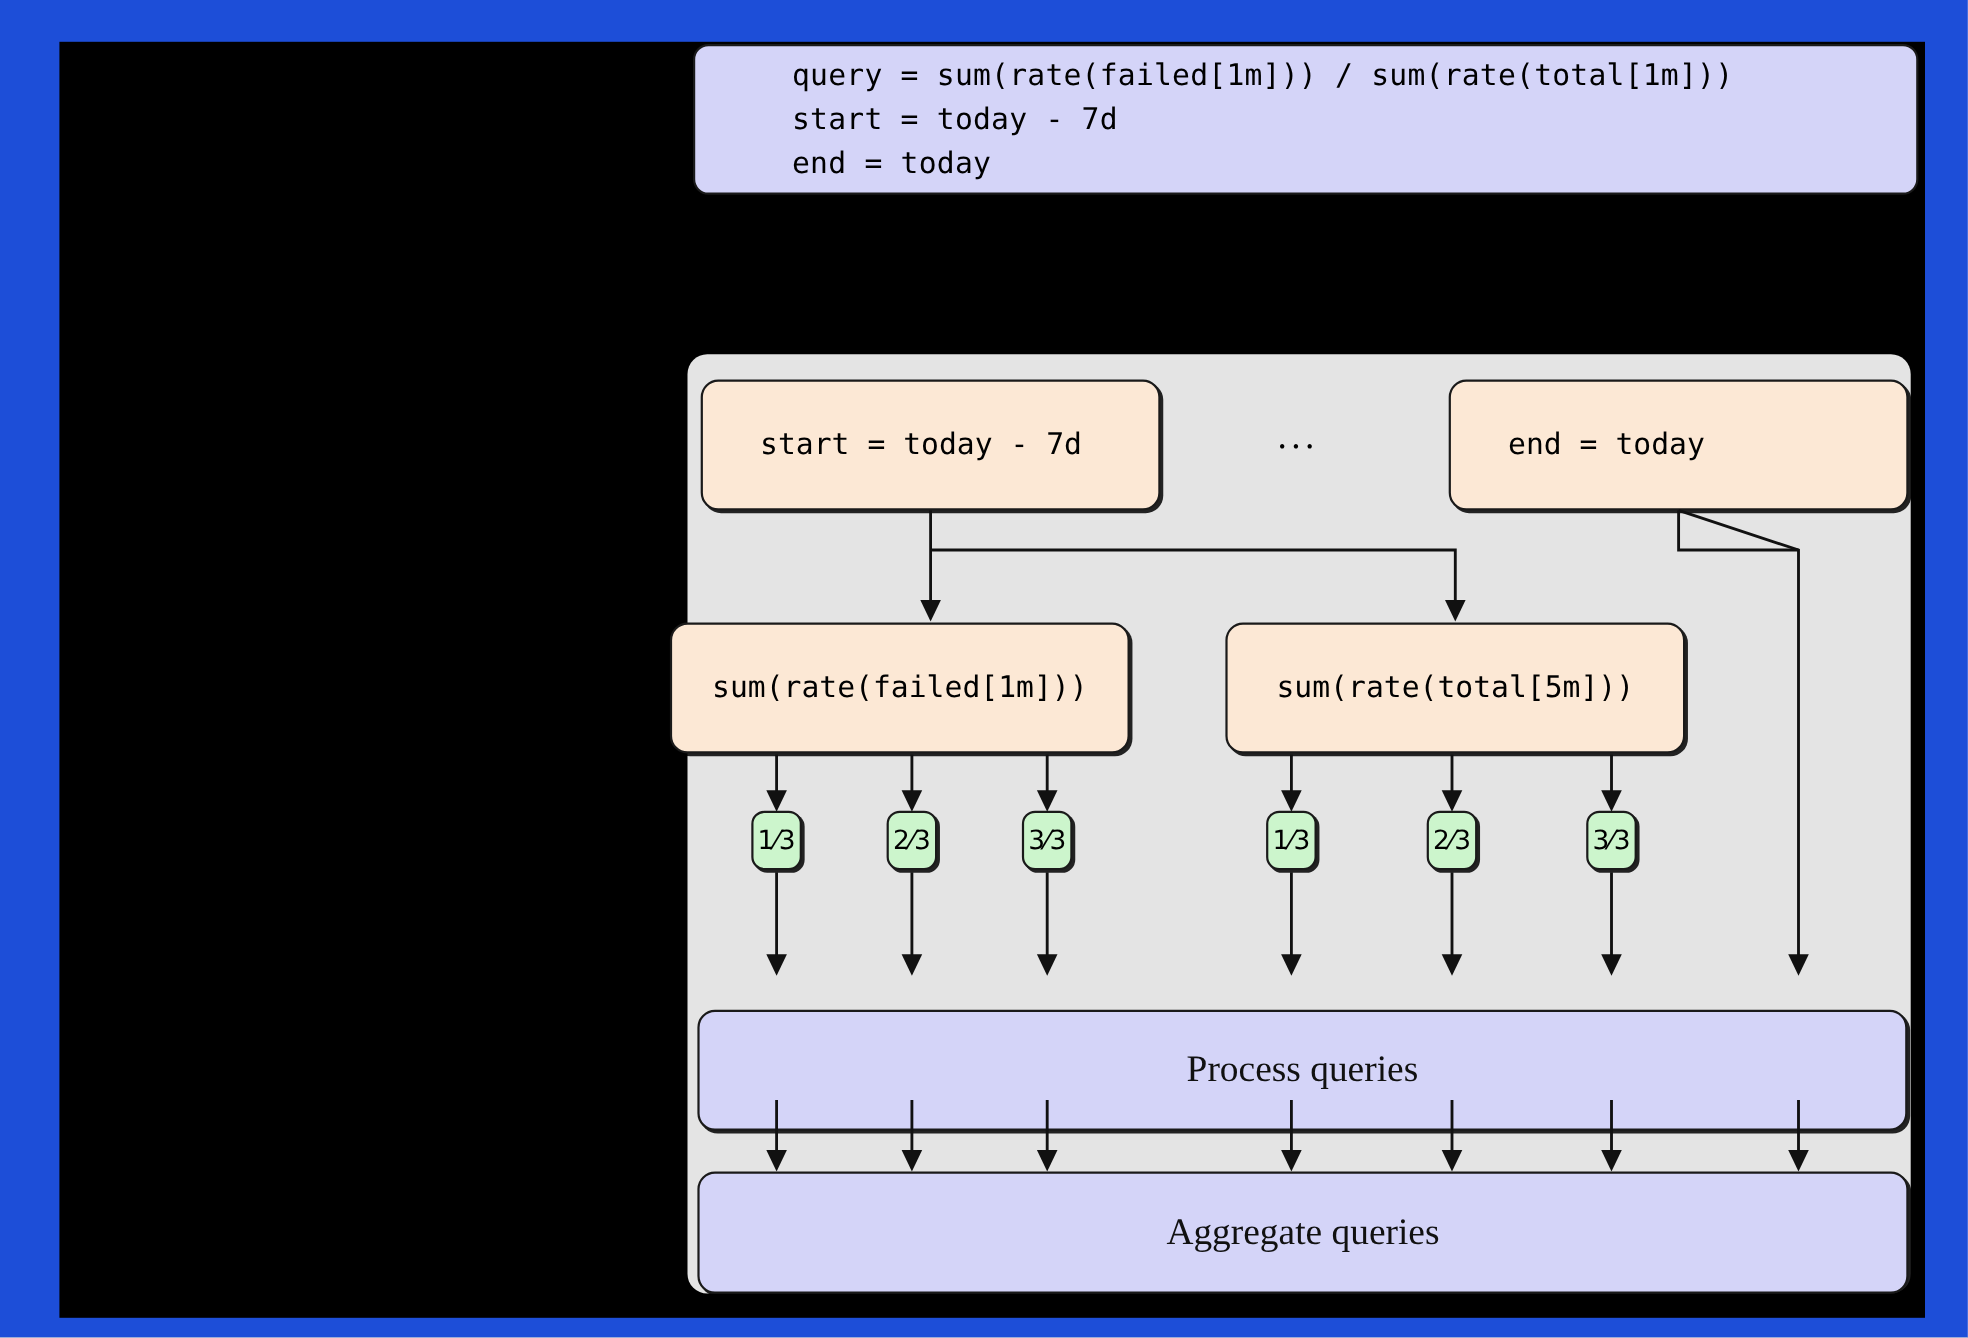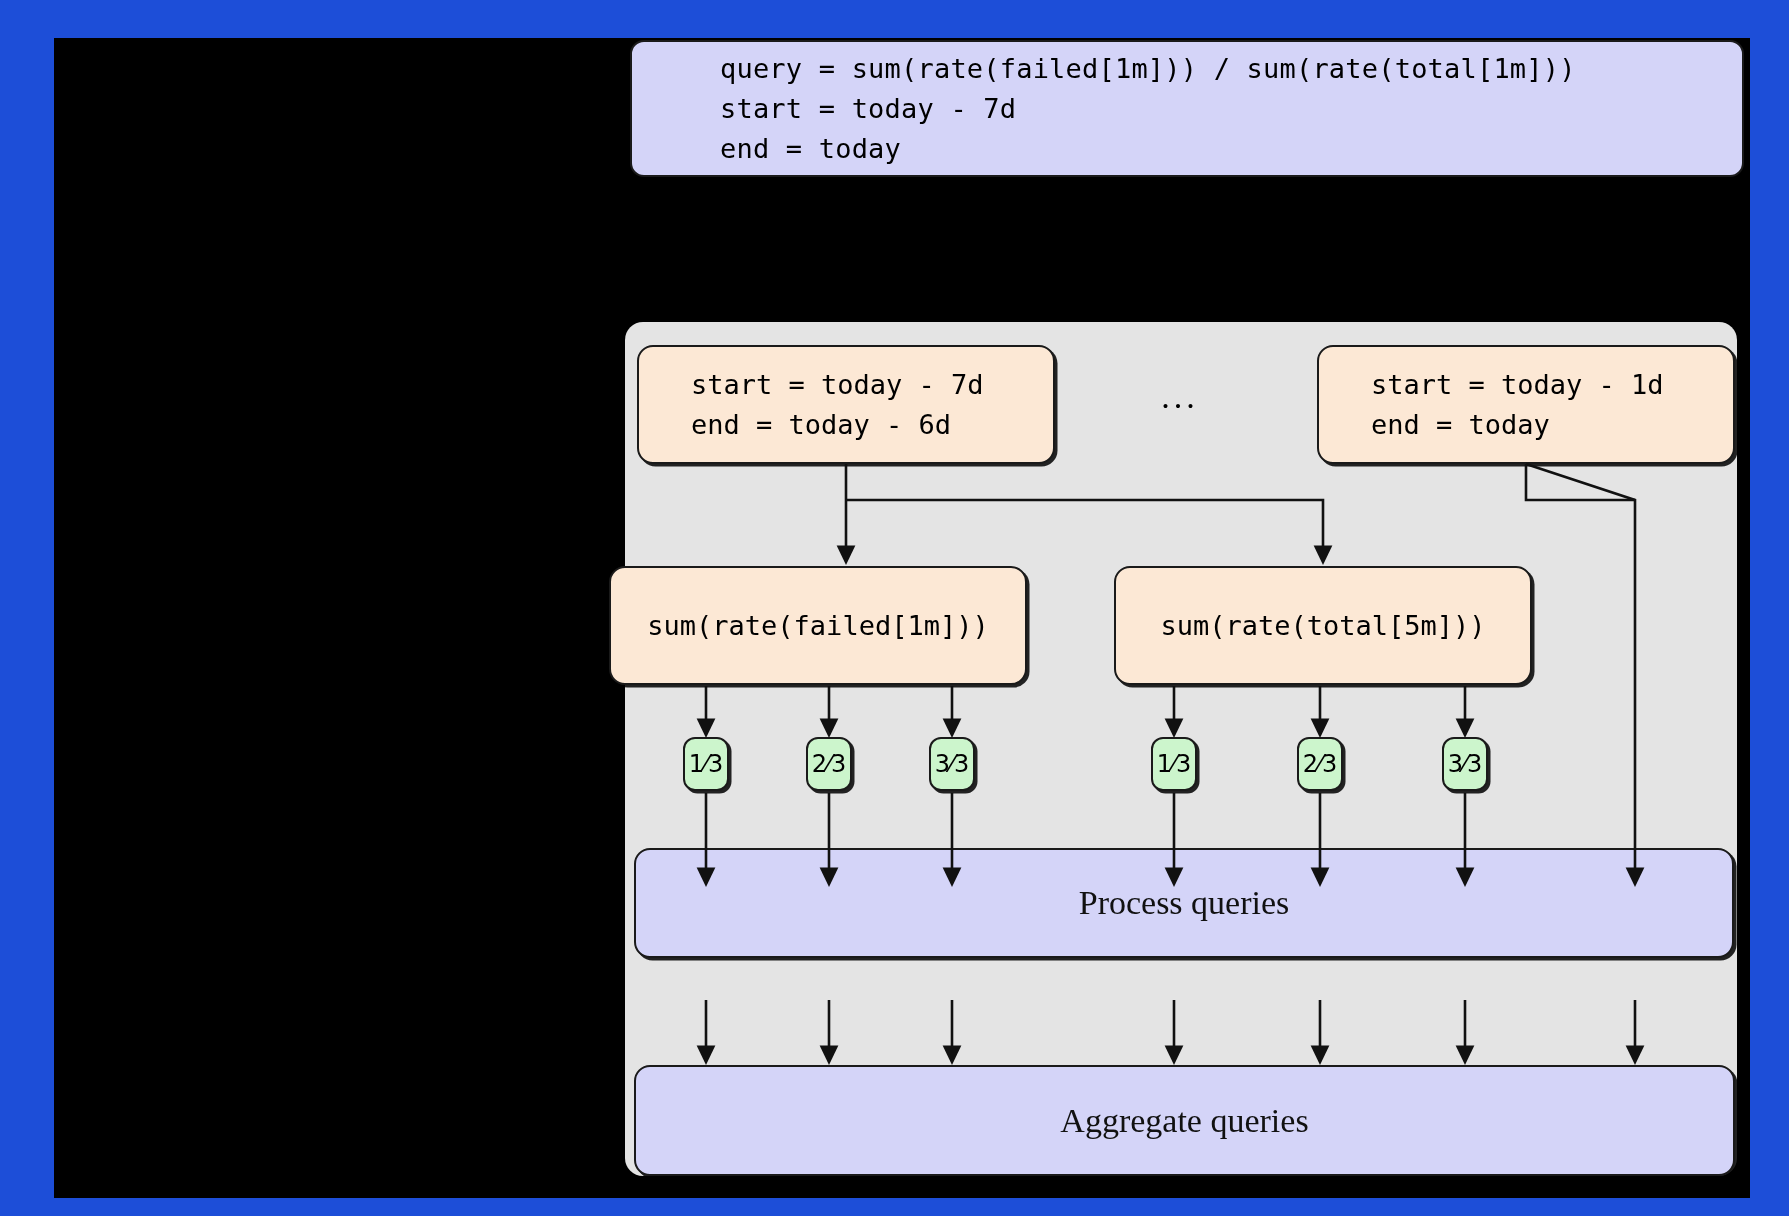--- a/index.html
+++ b/index.html
@@ -120,21 +120,21 @@
     color: #000000;
     line-height: 1;
   }
 
   
   .bar-box {
     background: #d4d4f8;
     align-items: center;
     border-radius: 16px;
   }
-  #process-box  { left: 634px; top: 848px;  width: 1100px; height: 110px; }
+  #process-box  { left: 634px; top: 918px;  width: 1100px; height: 110px; }
   #aggregate-box{ left: 634px; top: 1065px; width: 1101px; height: 111px; }
   .bar-box .serif-label { font-size: 34px; }
 
   #wires {
     position: absolute;
     left: 0; top: 0;
     width: 1789px;
     height: 1216px;
     pointer-events: none;
   }
@@ -148,27 +148,25 @@
   <div id="gray-panel"></div>
 
   <div class="node" id="query-box">
     <div class="mono">query = sum(rate(failed[1m])) / sum(rate(total[1m]))</div>
     <div class="mono">start = today - 7d</div>
     <div class="mono">end = today</div>
   </div>
 
   <div class="node range-box" id="range-first">
     <div class="mono">start = today - 7d</div>
-    <div class="mono">end = today - 6d</div>
   </div>
 
   <div id="ellipsis">...</div>
 
   <div class="node range-box" id="range-last">
-    <div class="mono">start = today - 1d</div>
     <div class="mono">end = today</div>
   </div>
 
   <div class="node subq-box" id="subq-failed">
     <div class="mono">sum(rate(failed[1m]))</div>
   </div>
   <div class="node subq-box" id="subq-total">
     <div class="mono">sum(rate(total[5m]))</div>
   </div>
 

